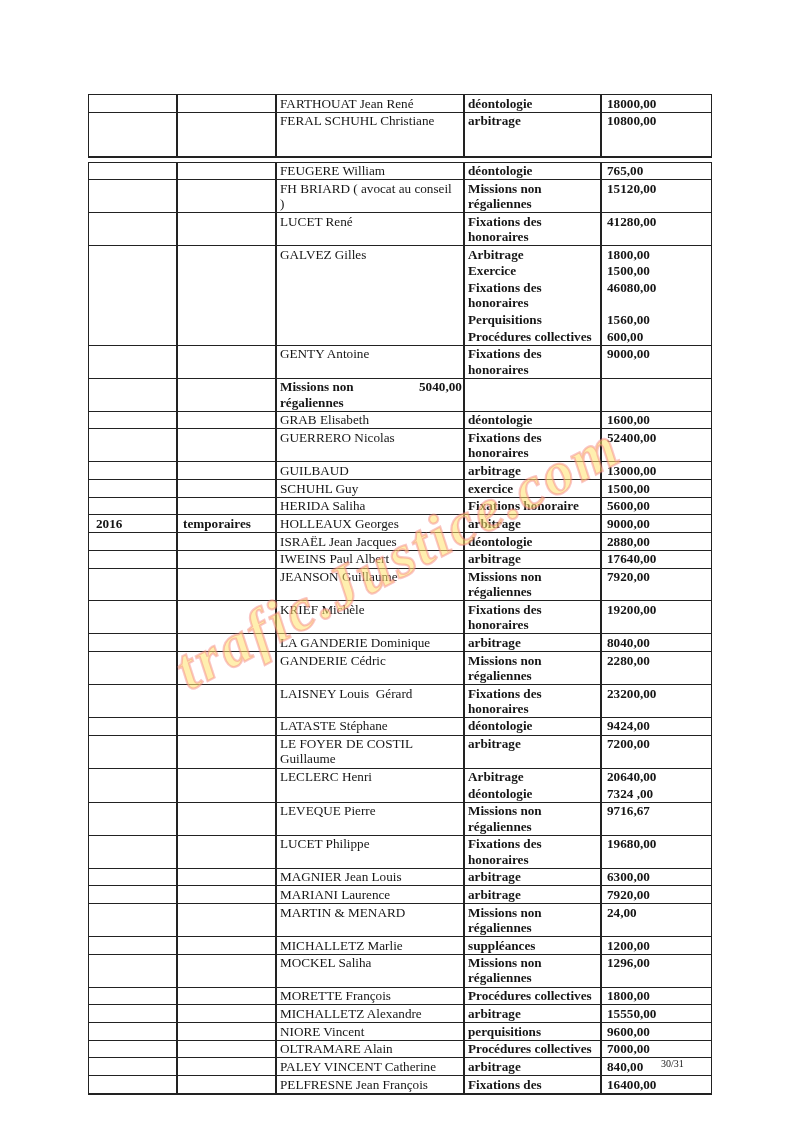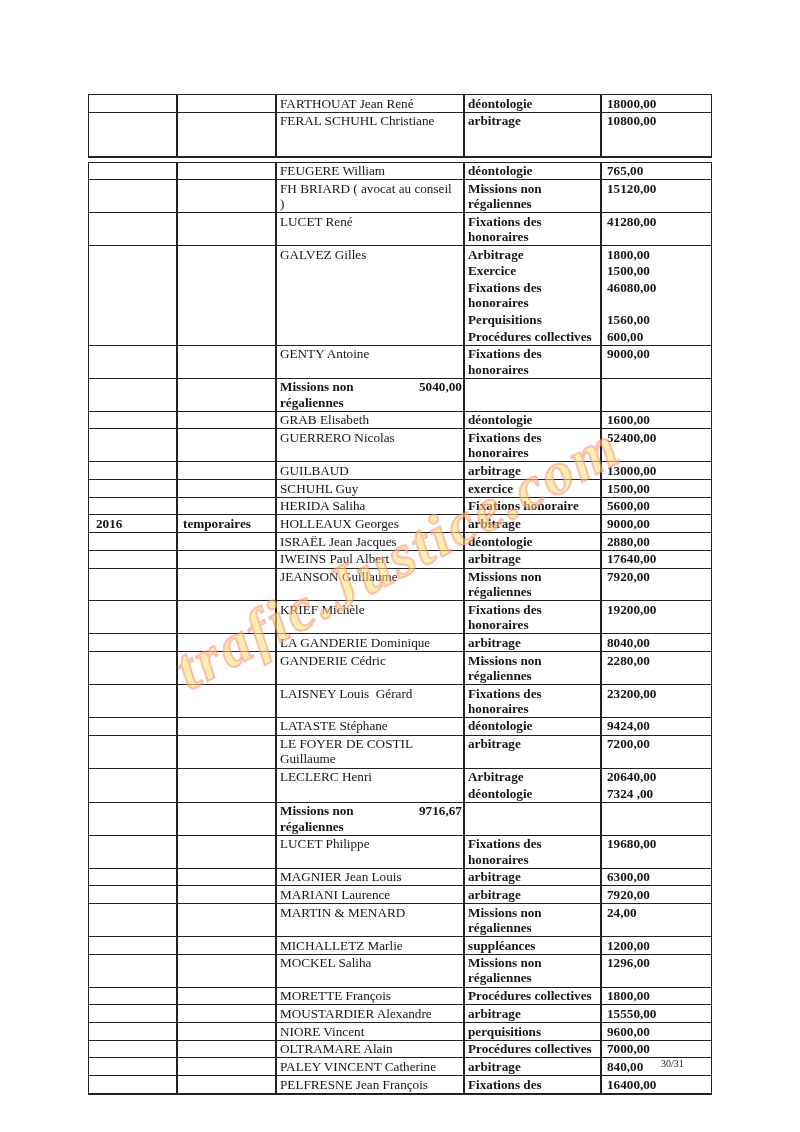--- a/index.html
+++ b/index.html
@@ -361,20 +361,21 @@
             </div>
             <div class="entry">
               <div class="e-mission">déontologie</div>
               <div class="e-amount">7324 ,00</div>
             </div>
           </div>
         </div>
         <div class="t-row">
           <div class="c-year"></div>
           <div class="c-cat"></div>
+          <div class="c-name">LEVEQUE Pierre</div>
           <div class="c-entries">
             <div class="entry">
               <div class="e-mission">Missions non régaliennes</div>
               <div class="e-amount">9716,67</div>
             </div>
           </div>
         </div>
         <div class="t-row">
           <div class="c-year"></div>
           <div class="c-cat"></div>
@@ -448,21 +449,21 @@
           <div class="c-entries">
             <div class="entry">
               <div class="e-mission">Procédures collectives</div>
               <div class="e-amount">1800,00</div>
             </div>
           </div>
         </div>
         <div class="t-row">
           <div class="c-year"></div>
           <div class="c-cat"></div>
-          <div class="c-name">MOUSTARDIER Alexandre</div>
+          <div class="c-name">MICHALLETZ Alexandre</div>
           <div class="c-entries">
             <div class="entry">
               <div class="e-mission">arbitrage</div>
               <div class="e-amount">15550,00</div>
             </div>
           </div>
         </div>
         <div class="t-row">
           <div class="c-year"></div>
           <div class="c-cat"></div>

